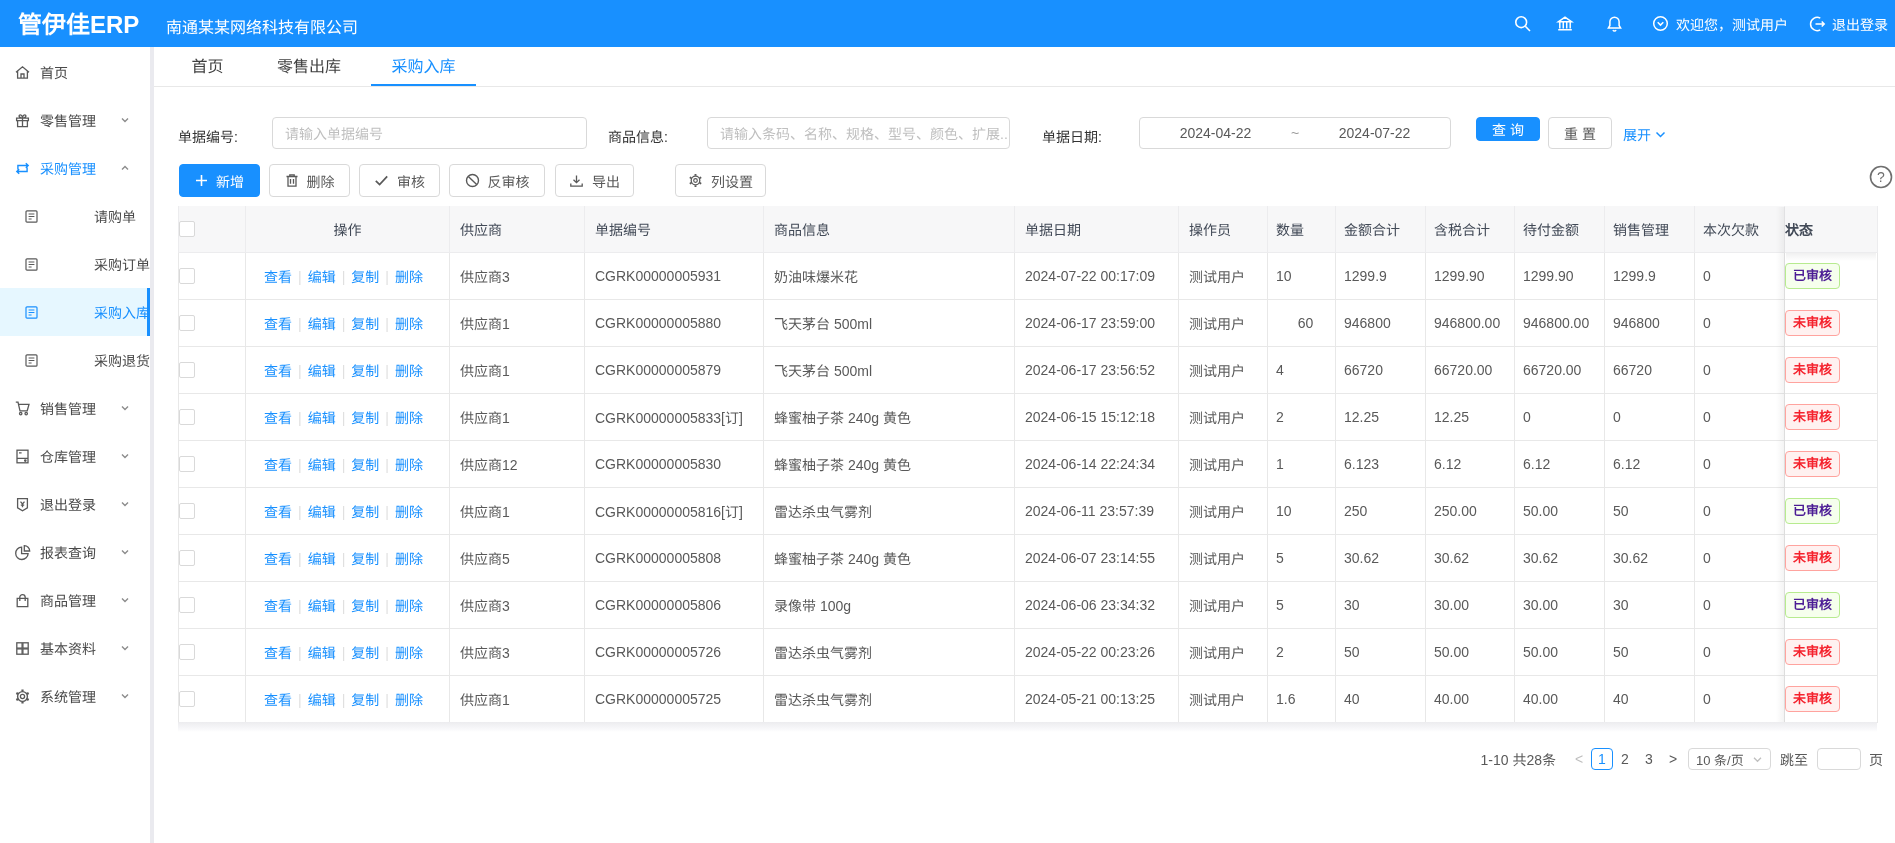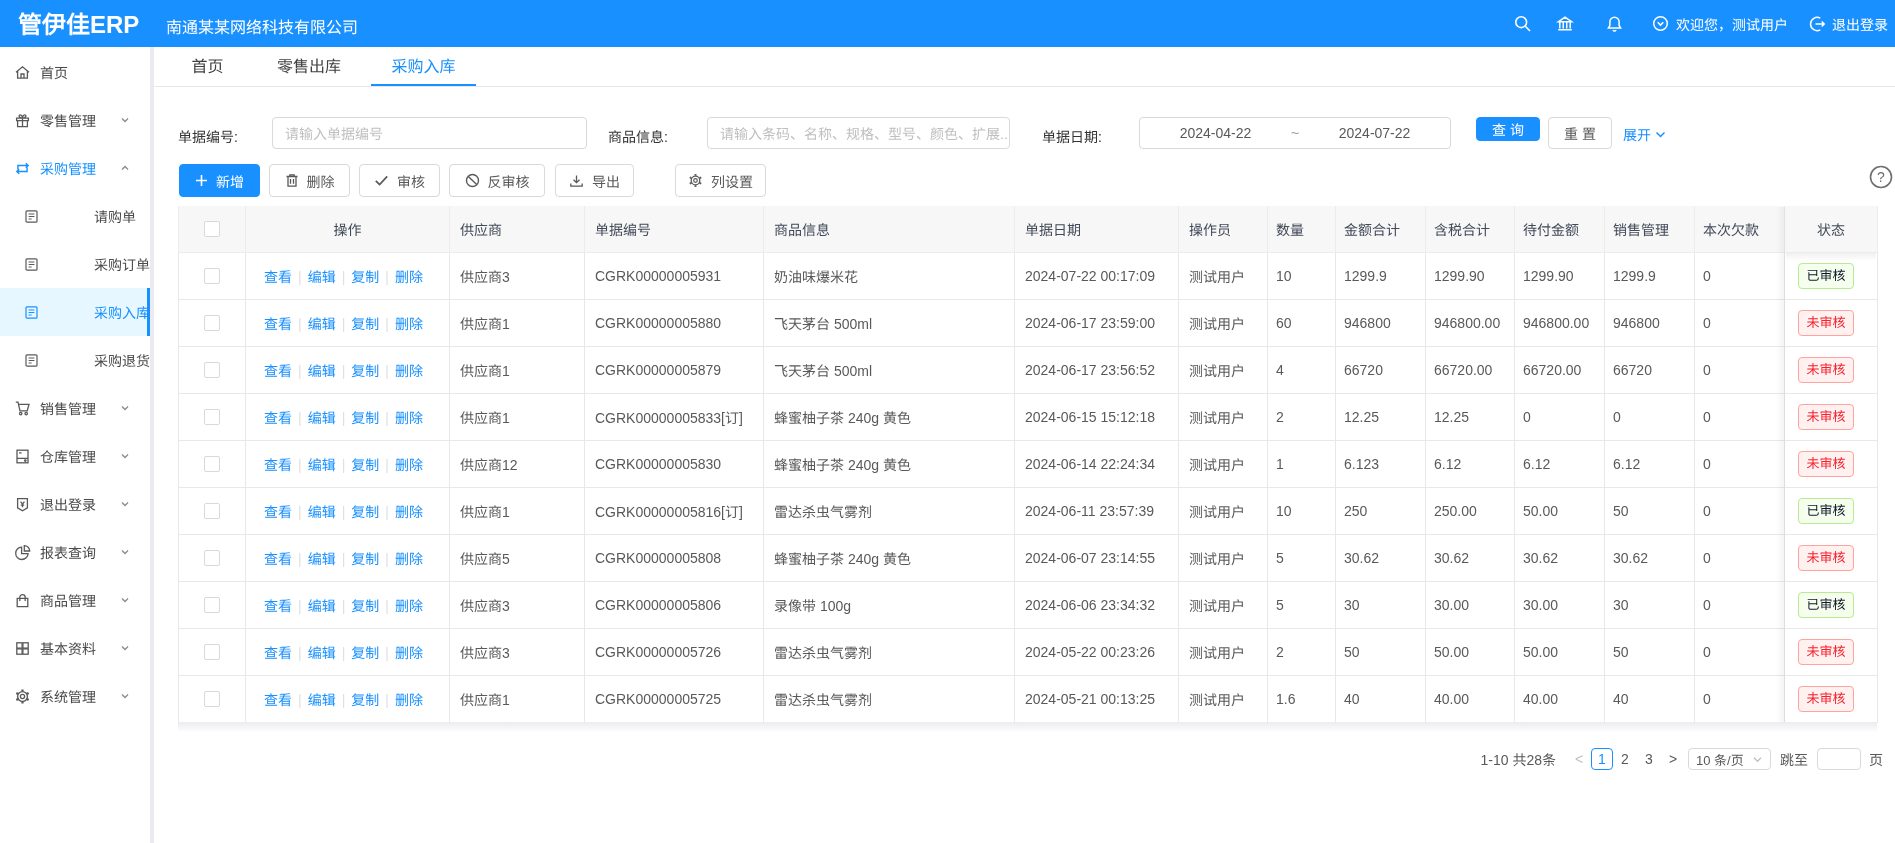--- a/index.html
+++ b/index.html
@@ -34,26 +34,26 @@
   .flabel { position:absolute; font-size:14px; color:#333; top:126px; }
   .finput { position:absolute; top:117px; height:32px; border:1px solid #d9d9d9; border-radius:4px; background:#fff;
       font-size:14px; color:#bfbfbf; display:flex; align-items:center; padding-left:12px; white-space:nowrap; overflow:hidden; }
   .btn { position:absolute; height:33px; border:1px solid #d9d9d9; border-radius:4px; background:#fff; color:#595959;
       font-size:14px; display:flex; align-items:center; justify-content:center; gap:8px; }
   .btn-primary { background:#1890ff; border-color:#1890ff; color:#fff; }
   
   #tbl { position:absolute; left:178px; top:206px; width:1699px; border-collapse:collapse; table-layout:fixed; font-size:14px; }
   #tbl th { height:46px; background:#f7f7f8; font-weight:normal; color:#424a57; border:1px solid #ececee; border-top:none; text-align:left; padding:0 0 0 10px; }
   #tbl td { height:47px; color:#595959; border:1px solid #e8e8e8; border-top:none; text-align:left; padding:0 0 0 10px; overflow:hidden; white-space:nowrap; }
-  #tbl .cc { text-align:center; padding:0; }
+  #tbl .cc { padding:0;font-weight:bold; }
   .cb { display:inline-block; width:16px; height:16px; border:1px solid #d9d9d9; border-radius:2px; background:#fff; vertical-align:middle; }
   a.op { color:#1890ff; text-decoration:none; }
   .sep { color:#e0e0e0; padding:0 6px; }
   .tag { display:inline-block; height:26px; line-height:24px; padding:0 7px; border-radius:4px; font-size:13px; }
-  .tag-g { color:#0f172a; background:#f6ffed; border:1px solid #b7eb8f; }
+  .tag-g { color:#4c1d95; background:#f6ffed; border:1px solid #b7eb8f; }
   .tag-r { color:#f5222d; background:#fff1f0; border:1px solid #ffa39e; }
   #tshadow { position:absolute; left:178px; top:722px; width:1699px; height:10px;
      background:linear-gradient(180deg,#ececef, #f8f8fa 70%, #ffffff); }
   
   #pager { position:absolute; top:748px; right:12px; height:22px; display:flex; align-items:center; color:#595959; font-size:14px; }
   .pgbox { height:22px; min-width:22px; display:flex; align-items:center; justify-content:center; }
 </style>
 </head>
 <body>
 
@@ -334,21 +334,21 @@
 <td class="cc" style="padding-right:10px;"><span class="tag tag-g">已审核</span></td>
 </tr>
 <tr>
 <td class="cc"><span class="cb"></span></td>
 <td style="text-align:center;padding:0 8px 0 0;"><a class="op">查看</a><span class="sep">|</span><a class="op">编辑</a><span class="sep">|</span><a class="op">复制</a><span class="sep">|</span><a class="op">删除</a></td>
 <td>供应商1</td>
         <td>CGRK00000005880</td>
         <td>飞天茅台 500ml</td>
         <td>2024-06-17 23:59:00</td>
         <td>测试用户</td>
-<td style="padding-left:8px;">60</td>
+<td style="padding-left:8px;text-align:center;">60</td>
         <td style="padding-left:8px;">946800</td>
         <td style="padding-left:8px;">946800.00</td>
 <td style="padding-left:8px;">946800.00</td>
         <td style="padding-left:8px;">946800</td>
         <td style="padding-left:8px;">0</td>
 <td class="cc" style="padding-right:10px;"><span class="tag tag-r">未审核</span></td>
 </tr>
 <tr>
 <td class="cc"><span class="cb"></span></td>
 <td style="text-align:center;padding:0 8px 0 0;"><a class="op">查看</a><span class="sep">|</span><a class="op">编辑</a><span class="sep">|</span><a class="op">复制</a><span class="sep">|</span><a class="op">删除</a></td>

